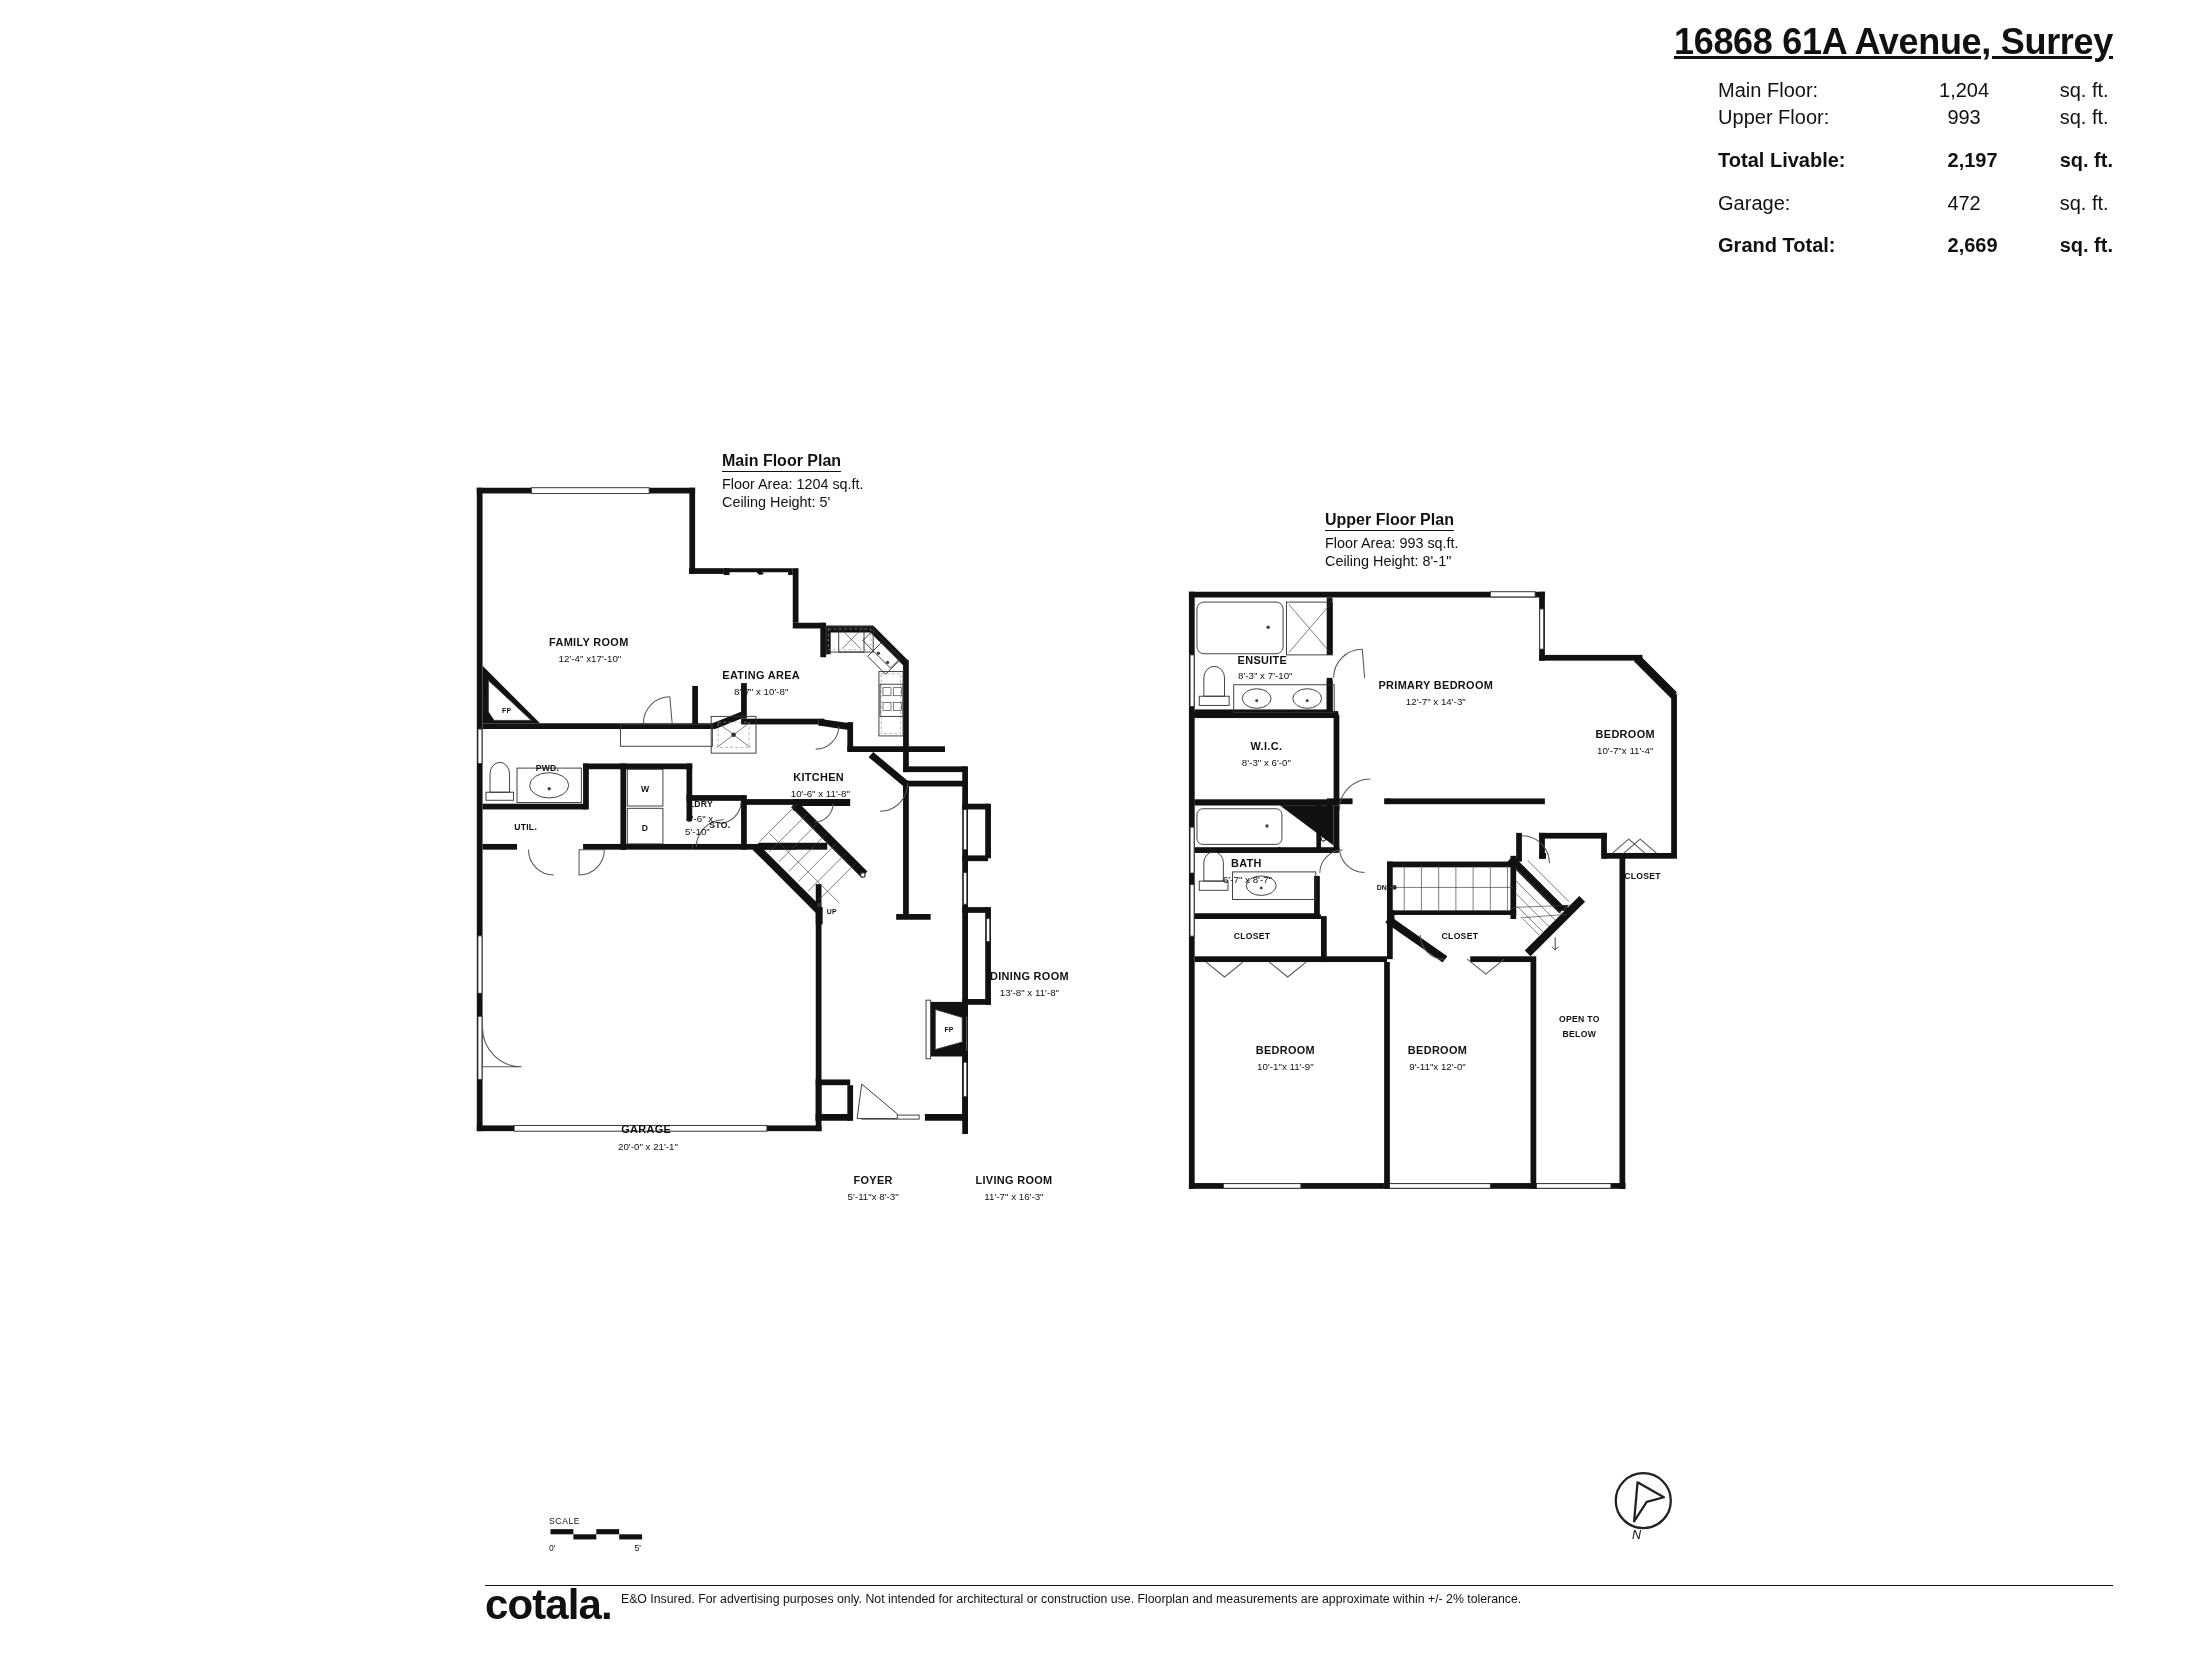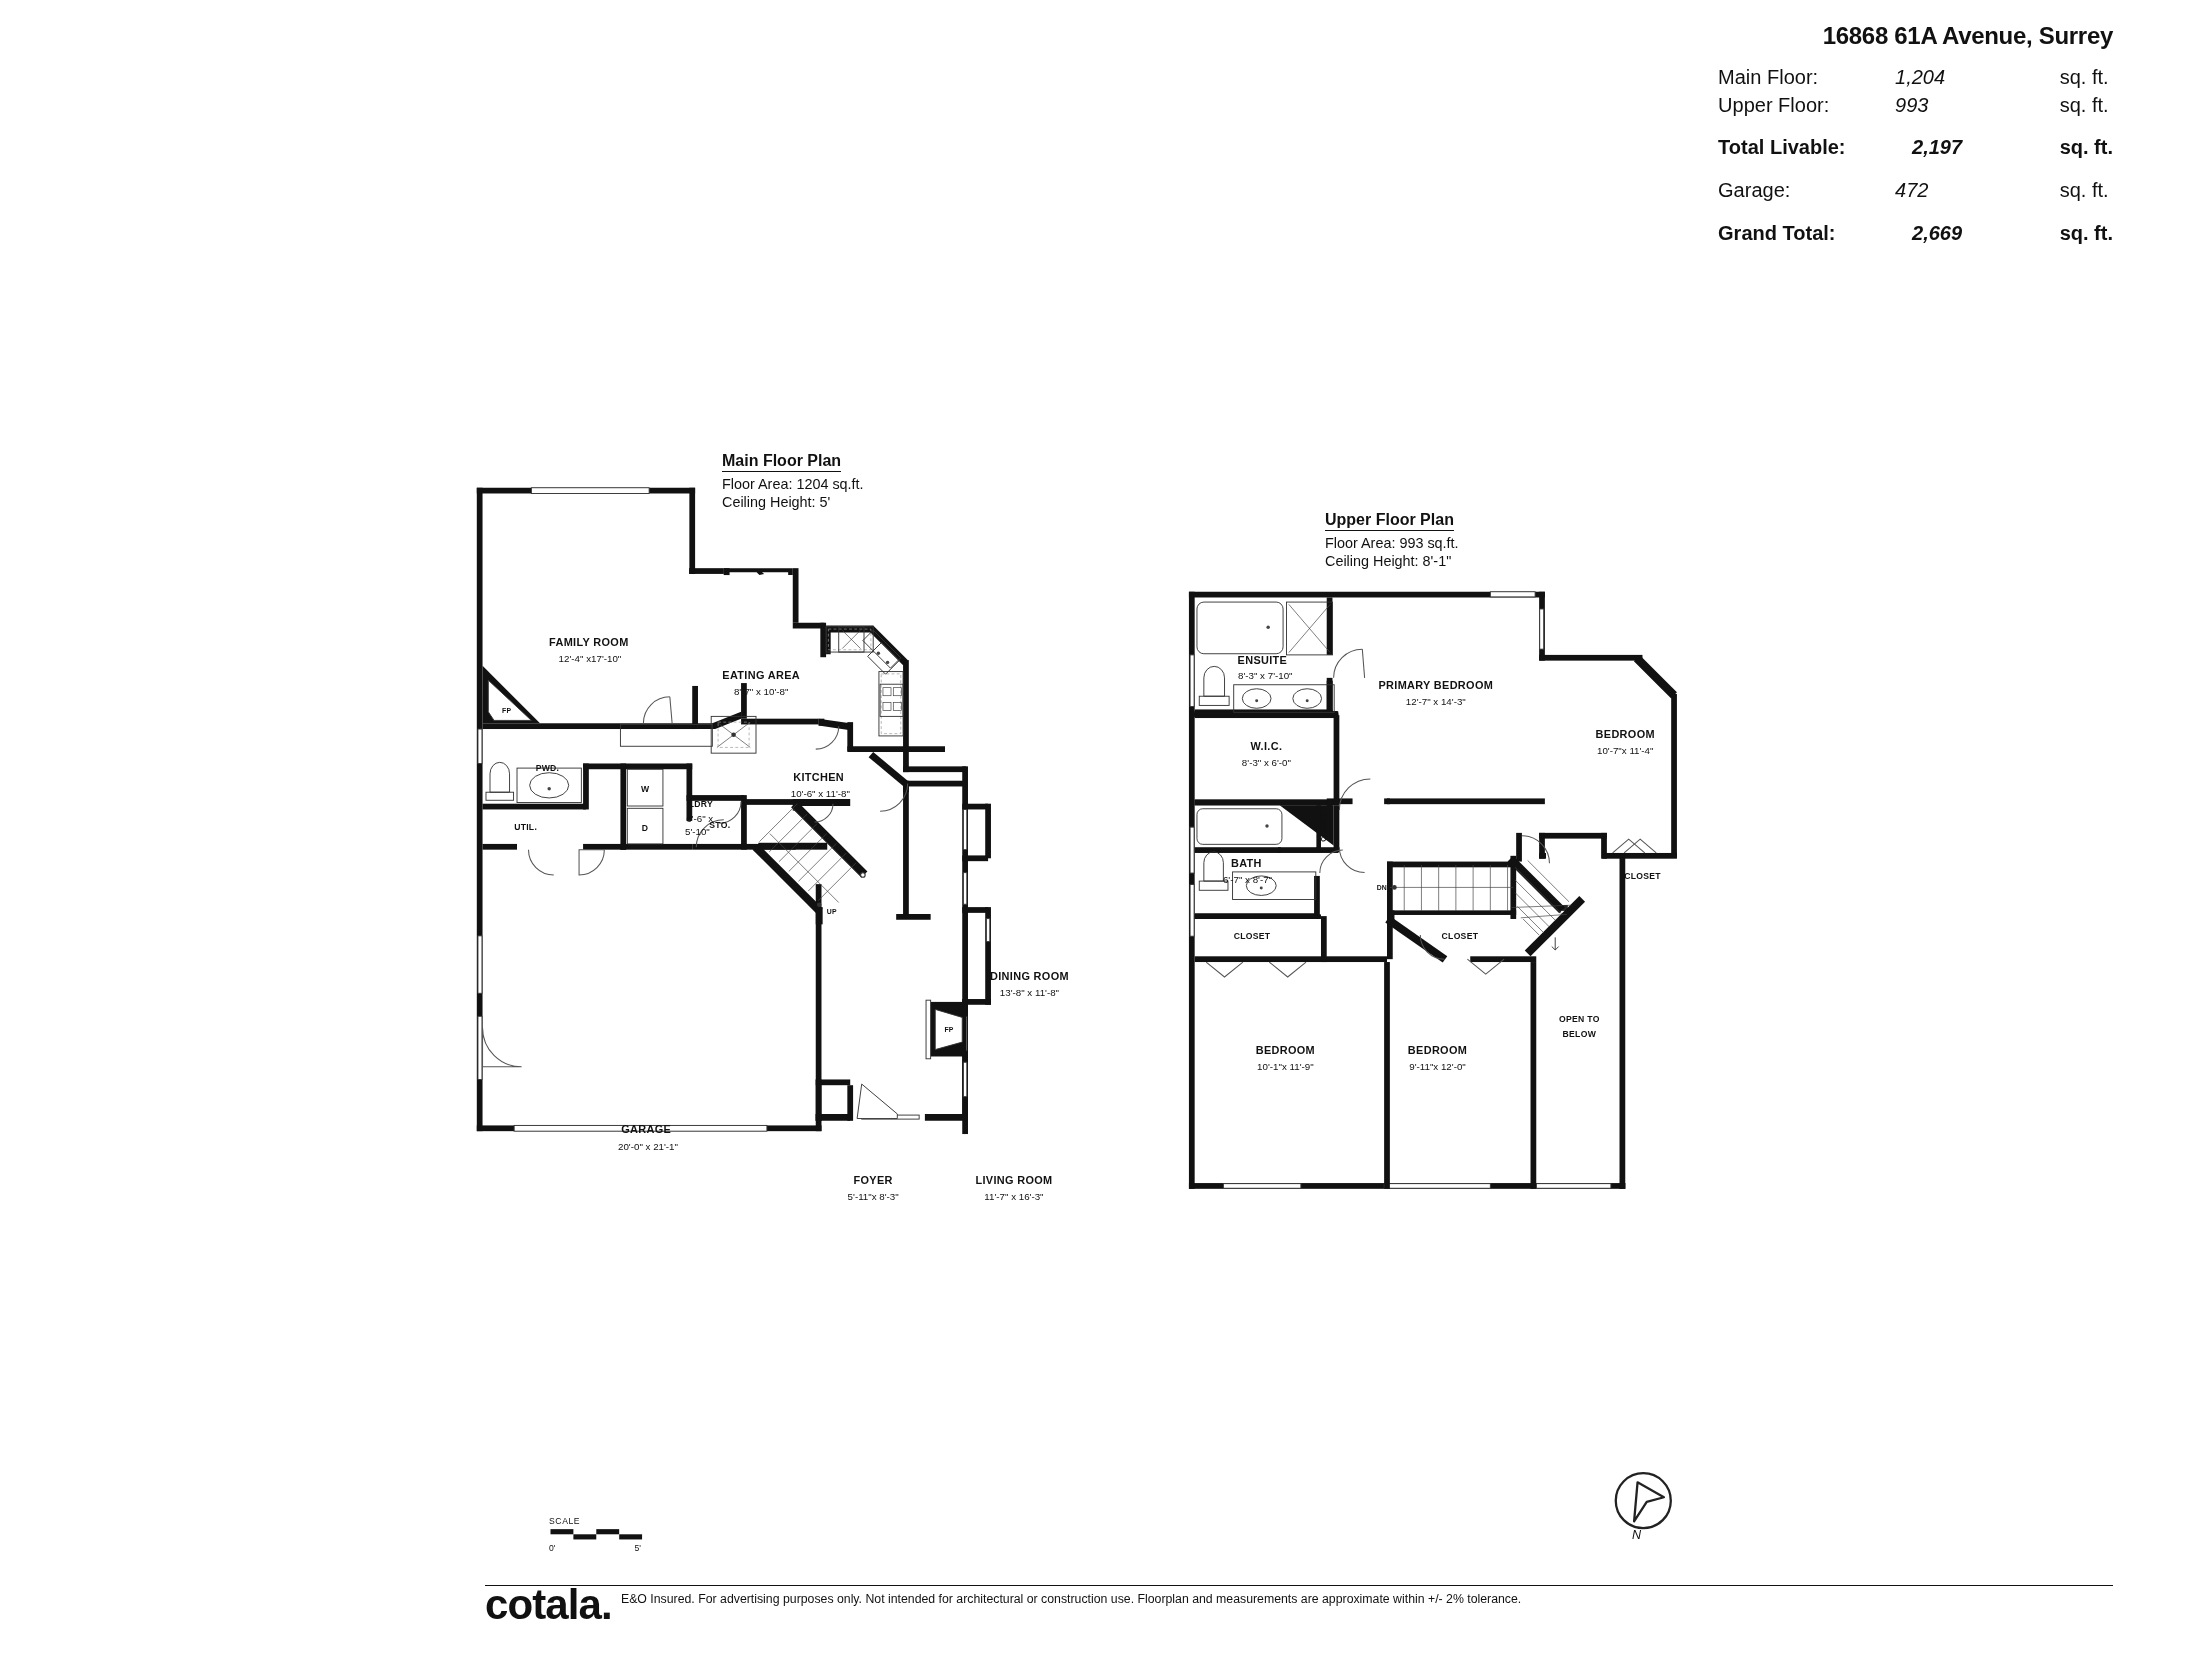--- a/index.html
+++ b/index.html
@@ -16,40 +16,41 @@
 
   
   #header {
     position: absolute;
     right: 92px;
     top: 23px;
     text-align: right;
     width: 804px;
   }
   #title {
-    font-size: 24px;
+    font-size: 36px;
     font-weight: bold;
     letter-spacing: -0.3px;
     line-height: 1.05;
     white-space: nowrap;
+    text-decoration: underline;
   }
   .summary {
     margin-top: 16px;
     display: inline-block;
     text-align: left;
   }
   .sum-row {
     display: flex;
     font-size: 20px;
     line-height: 1.38;
     white-space: nowrap;
     gap: 22px;
   }
   .sum-row .lbl { width: 155px; }
-  .sum-row .val { width: 138px; text-align: left; font-style: italic; }
+  .sum-row .val { width: 138px; text-align: center; }
   .sum-row .unit { padding-left: 4.6px; }
   .sum-row.bold { font-weight: bold; }
   .sum-row.bold .lbl { width: 172px; }
   .sum-row.bold .val { width: 121px; }
   .sum-gap { height: 15px; }
 
   
   .plan-head { position: absolute; }
   .plan-head .ph-title {
     font-size: 16px;

